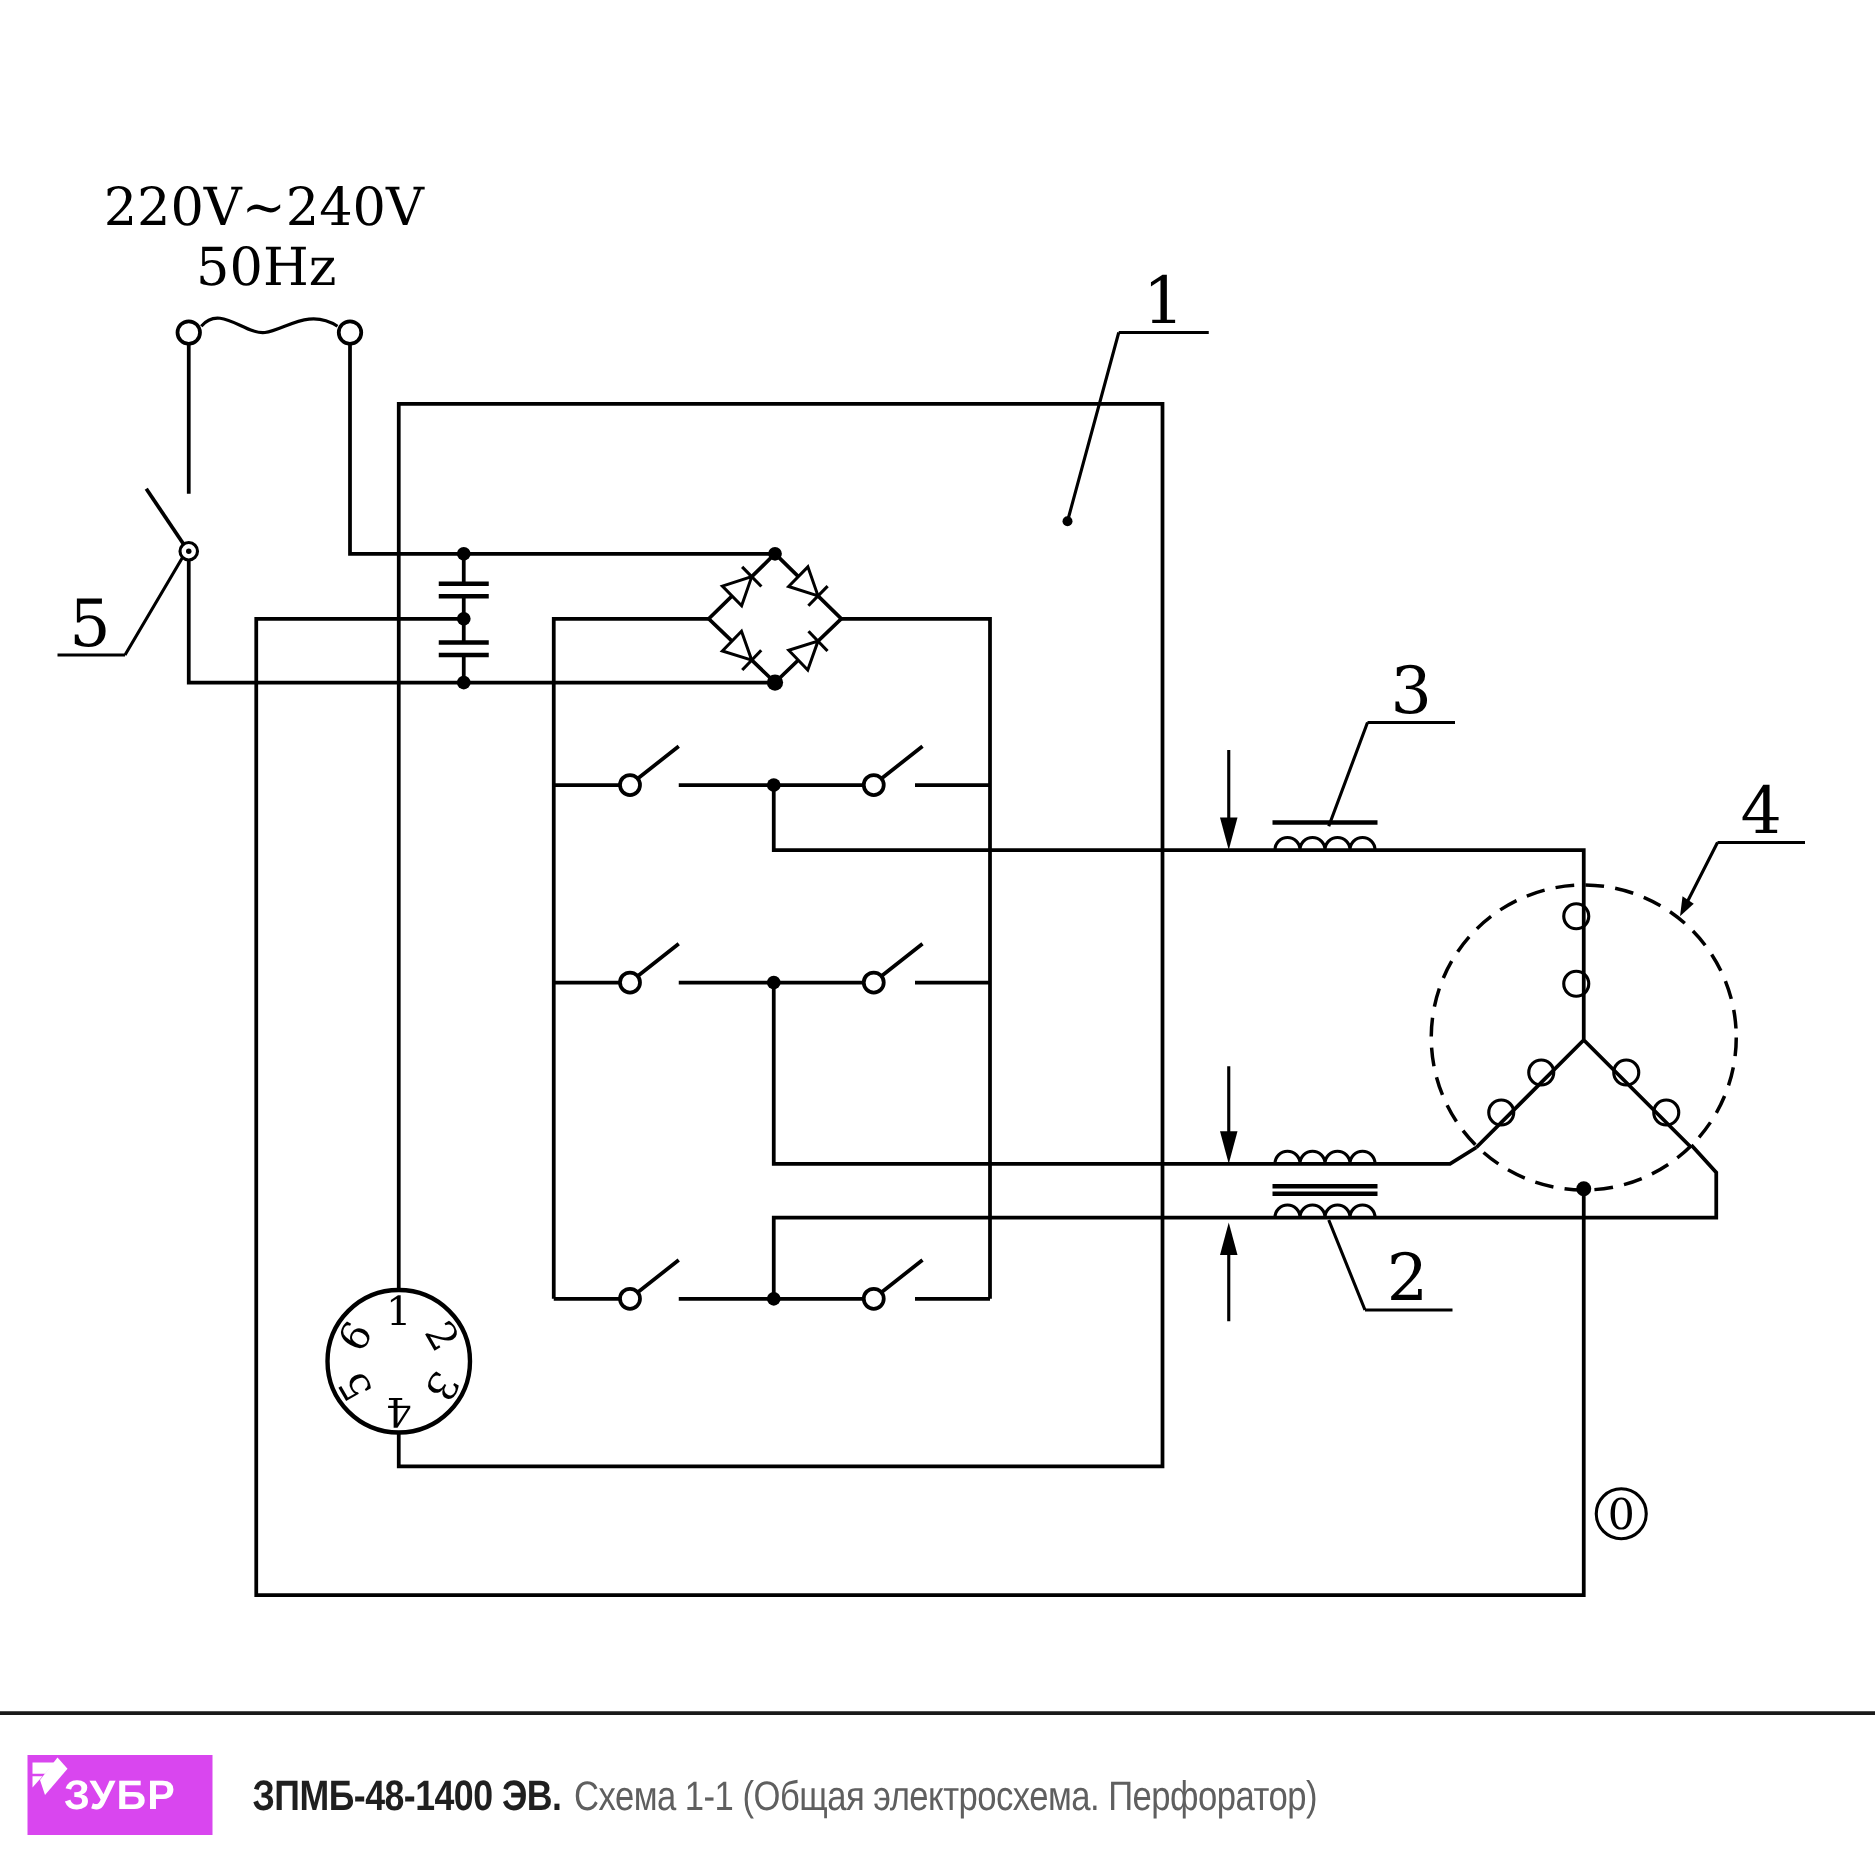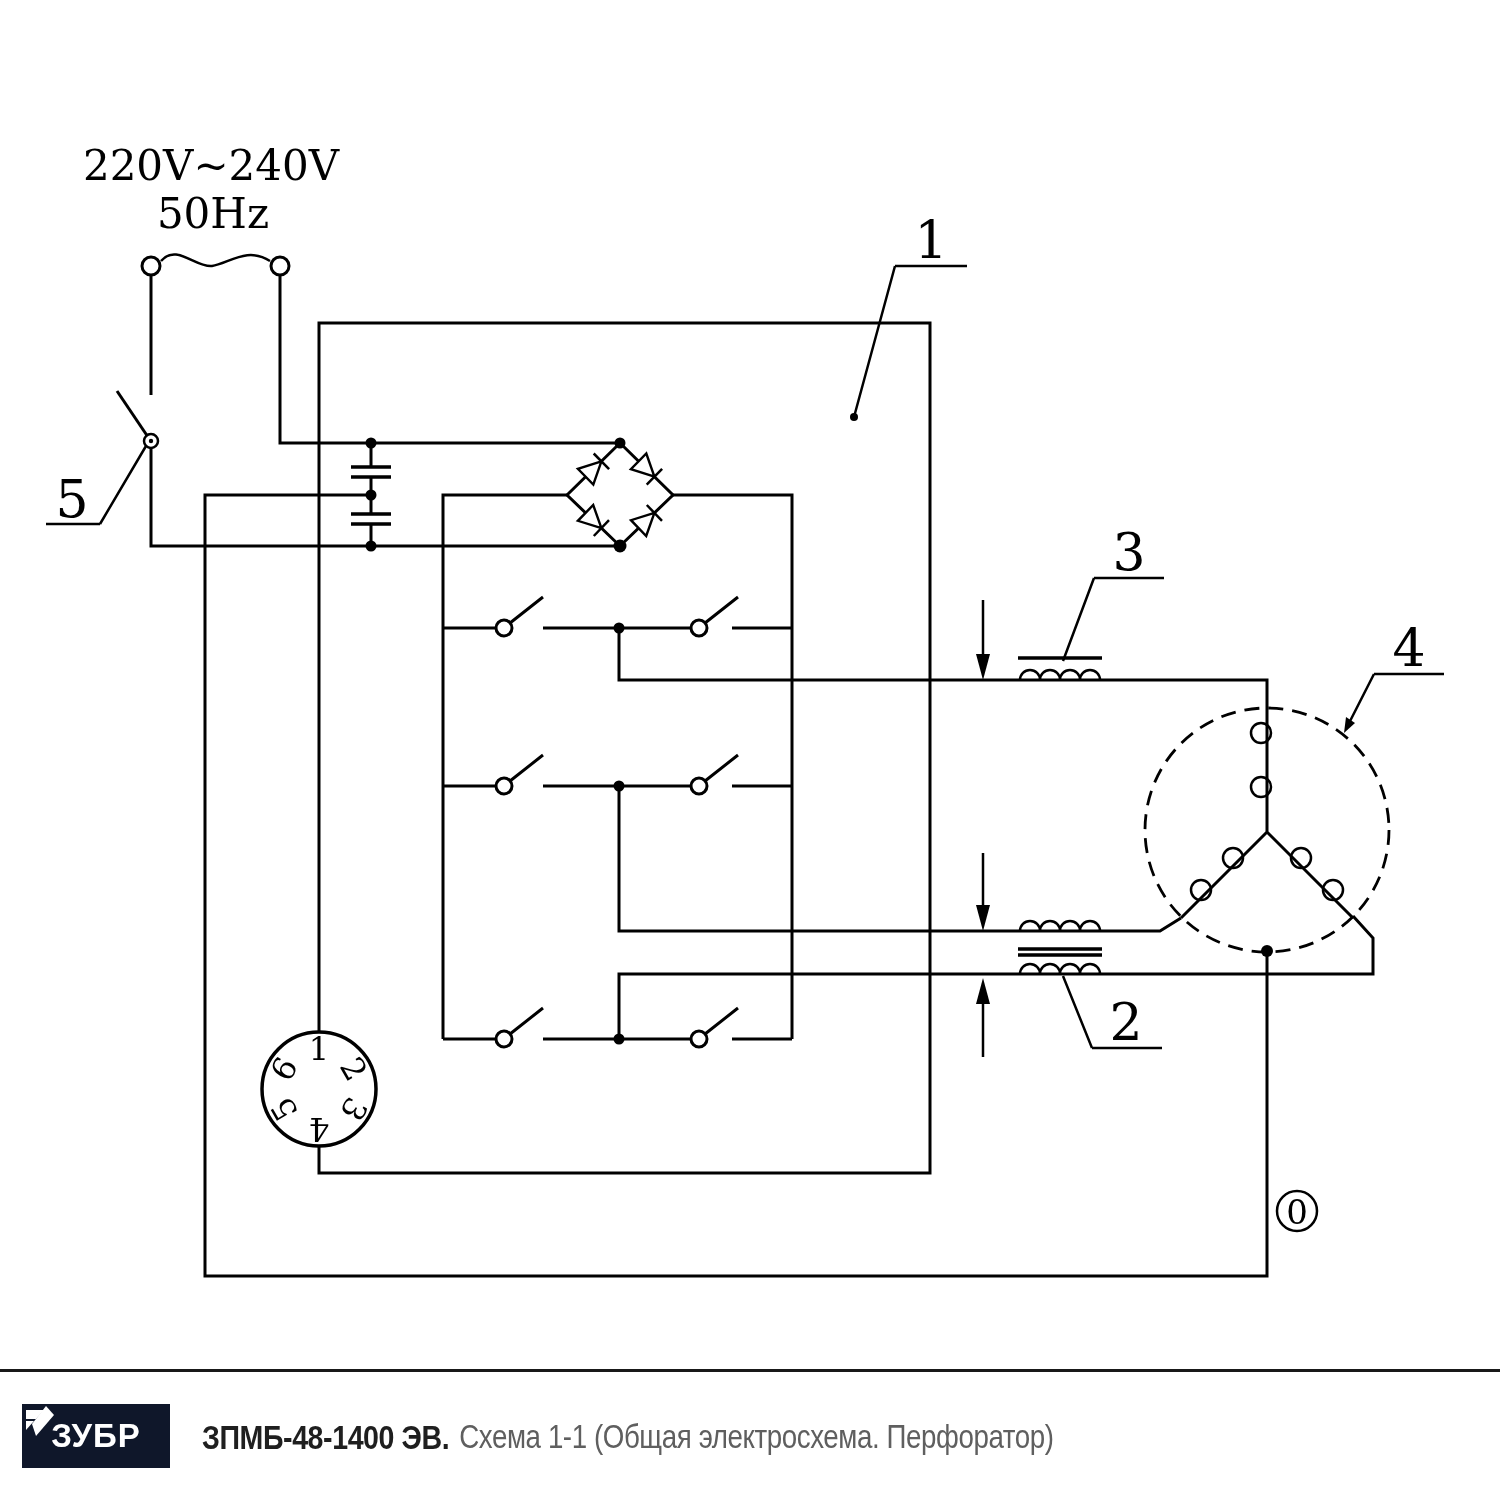--- a/index.html
+++ b/index.html
@@ -12,21 +12,21 @@
   .dash{stroke:#000;stroke-width:2.8;fill:none;stroke-dasharray:15 9;}
   .dot{fill:#000;stroke:none;}
   .node{fill:#fff;stroke:#000;stroke-width:3;}
   .tri{fill:#fff;stroke:#000;stroke-width:2.4;stroke-linejoin:miter;}
   .head{fill:#000;stroke:none;}
   .sch-text{font-family:"DejaVu Serif","Liberation Serif",serif;fill:#000;}
   .callout{font-size:52px;}
   .supply{font-size:42px;}
   .dialnum{font-size:32px;}
   #separator{position:absolute;left:0;top:1369px;width:1500px;height:3px;background:#191919;}
-  #brand-badge{position:absolute;left:22px;top:1404px;width:148px;height:64px;background:#0f172a;
+  #brand-badge{position:absolute;left:22px;top:1404px;width:148px;height:64px;background:#d946ef;
                display:flex;align-items:center;justify-content:center;gap:6px;}
   #brand-badge span{color:#fff;font-weight:bold;font-size:33px;letter-spacing:1px;}
   #footer-caption{position:absolute;left:202px;top:1412px;height:50px;display:flex;align-items:center;
                   gap:12px;white-space:nowrap;transform:scaleX(.84);transform-origin:left center;}
   #footer-model{font-size:34px;font-weight:bold;color:#1f1f1f;letter-spacing:-0.5px;}
   #footer-subtitle{font-size:33px;font-weight:400;color:#5f5f5f;letter-spacing:-0.5px;}
 </style>
 </head>
 <body>
 

